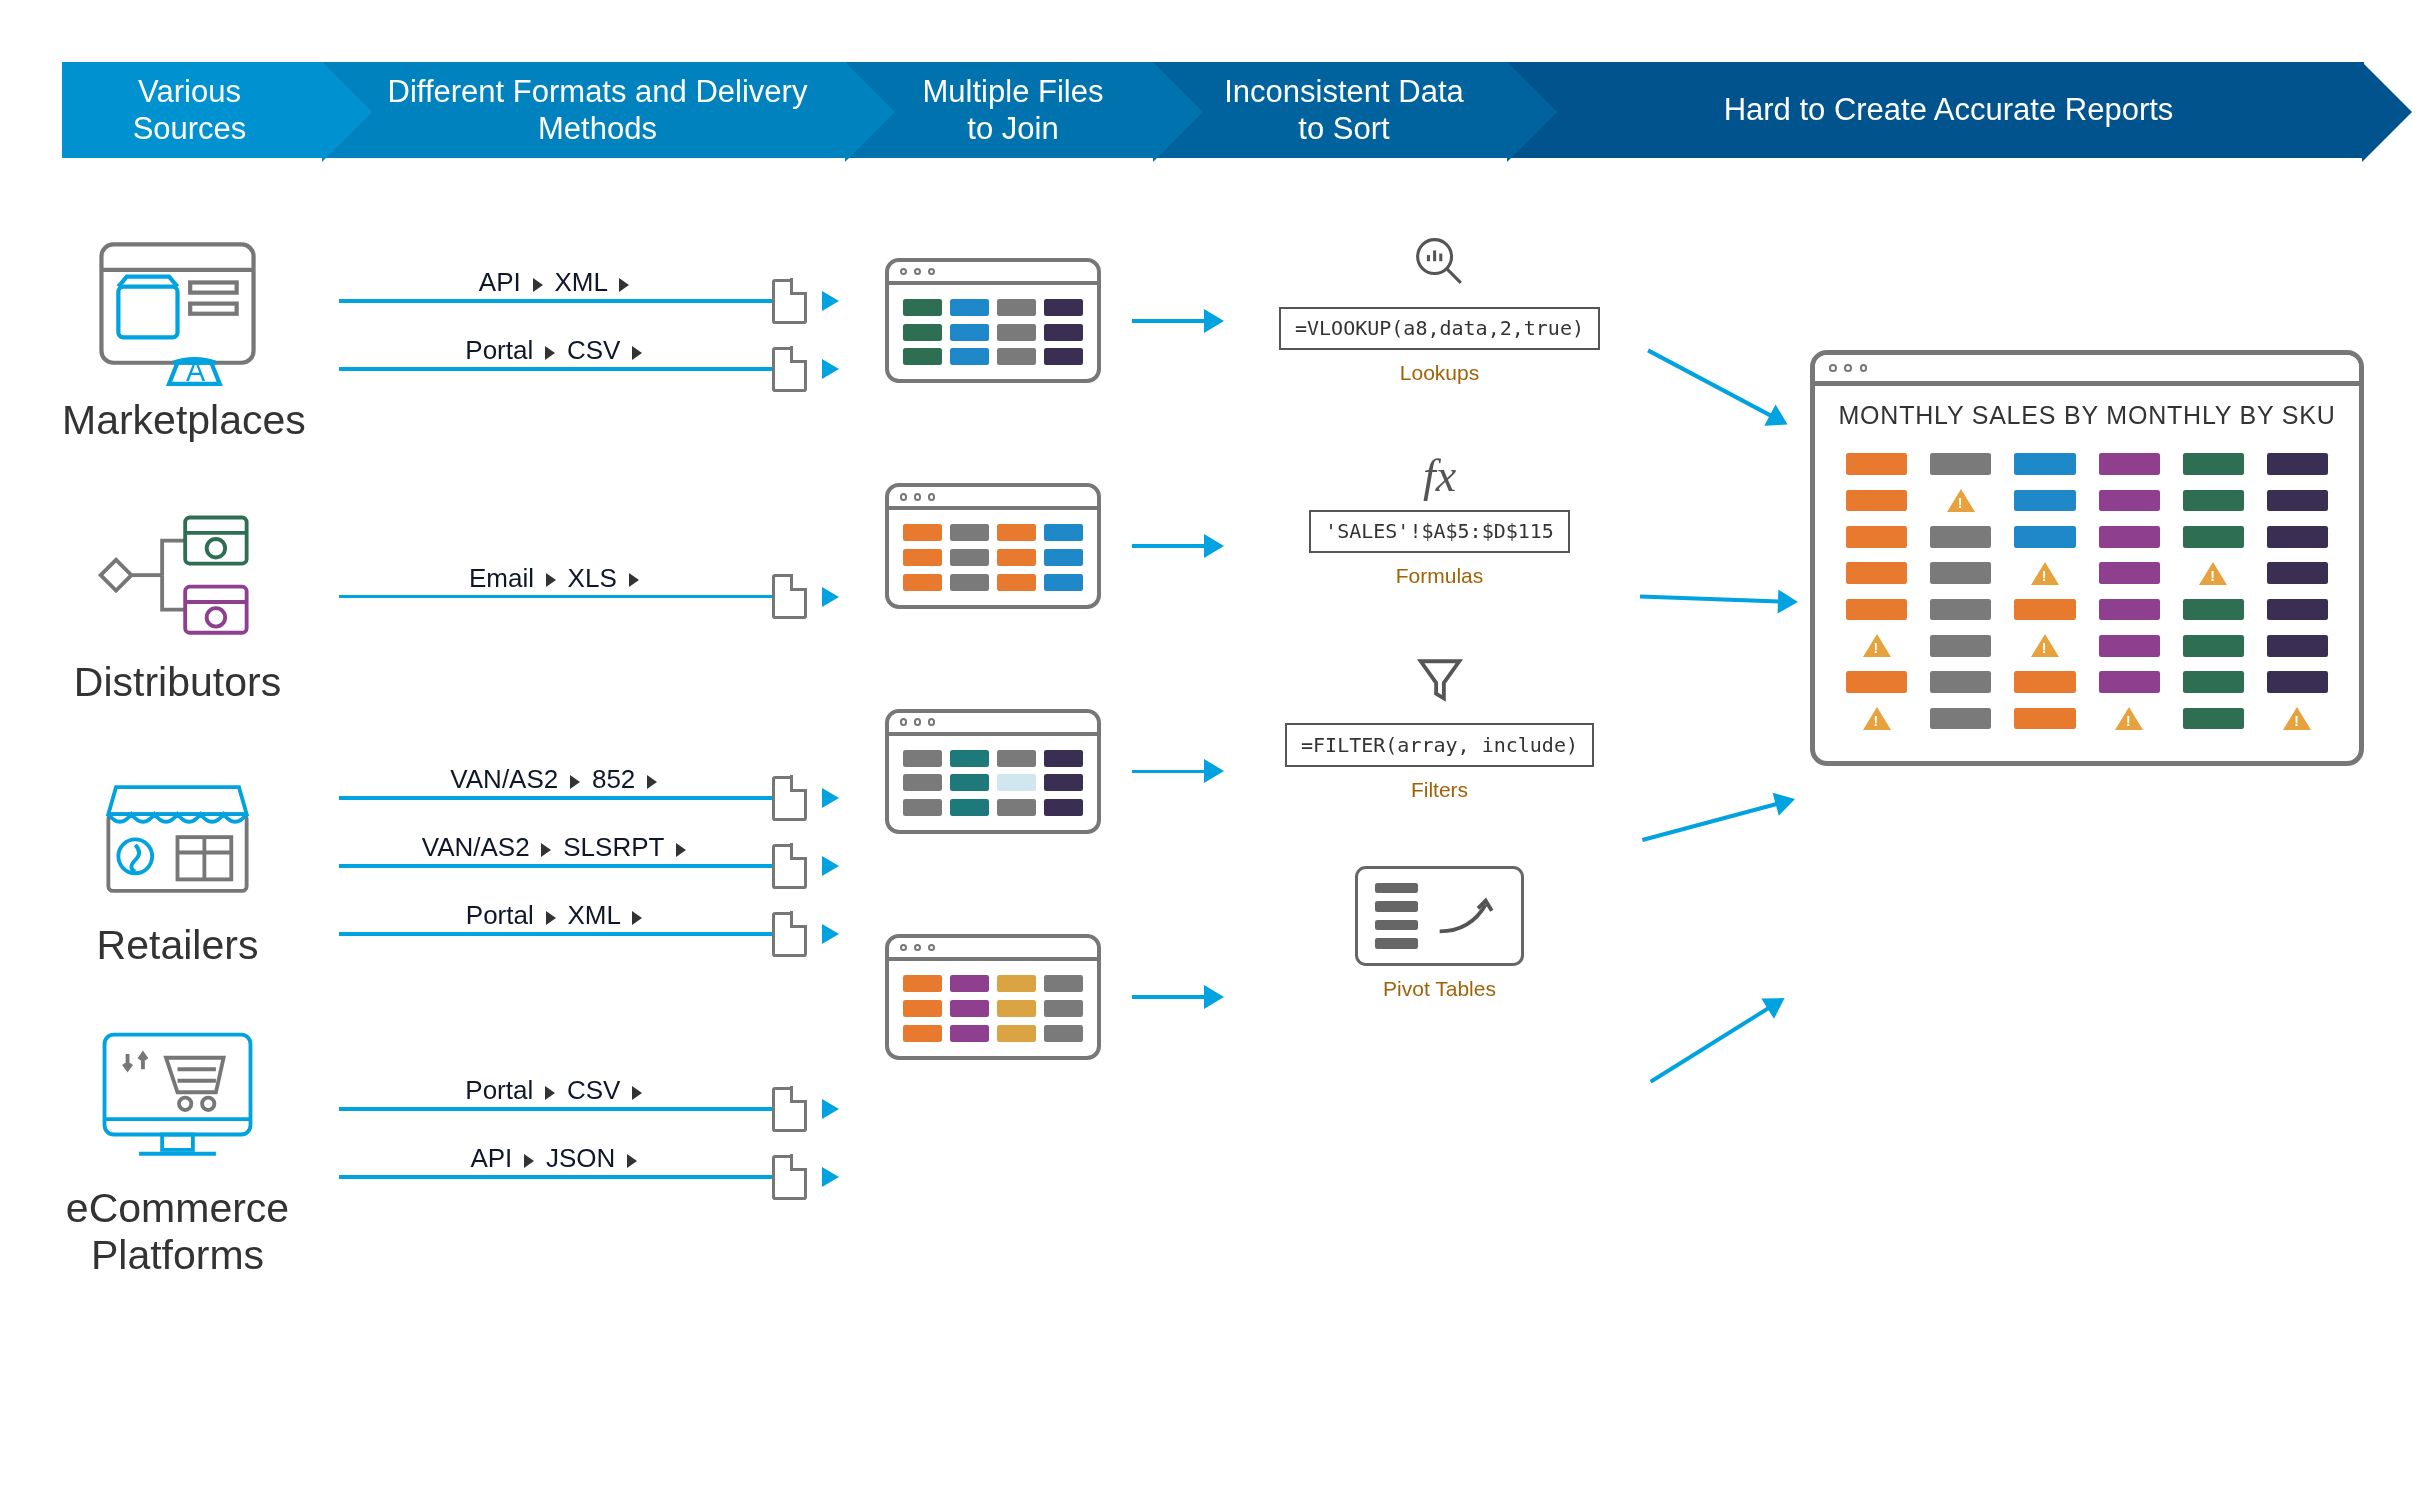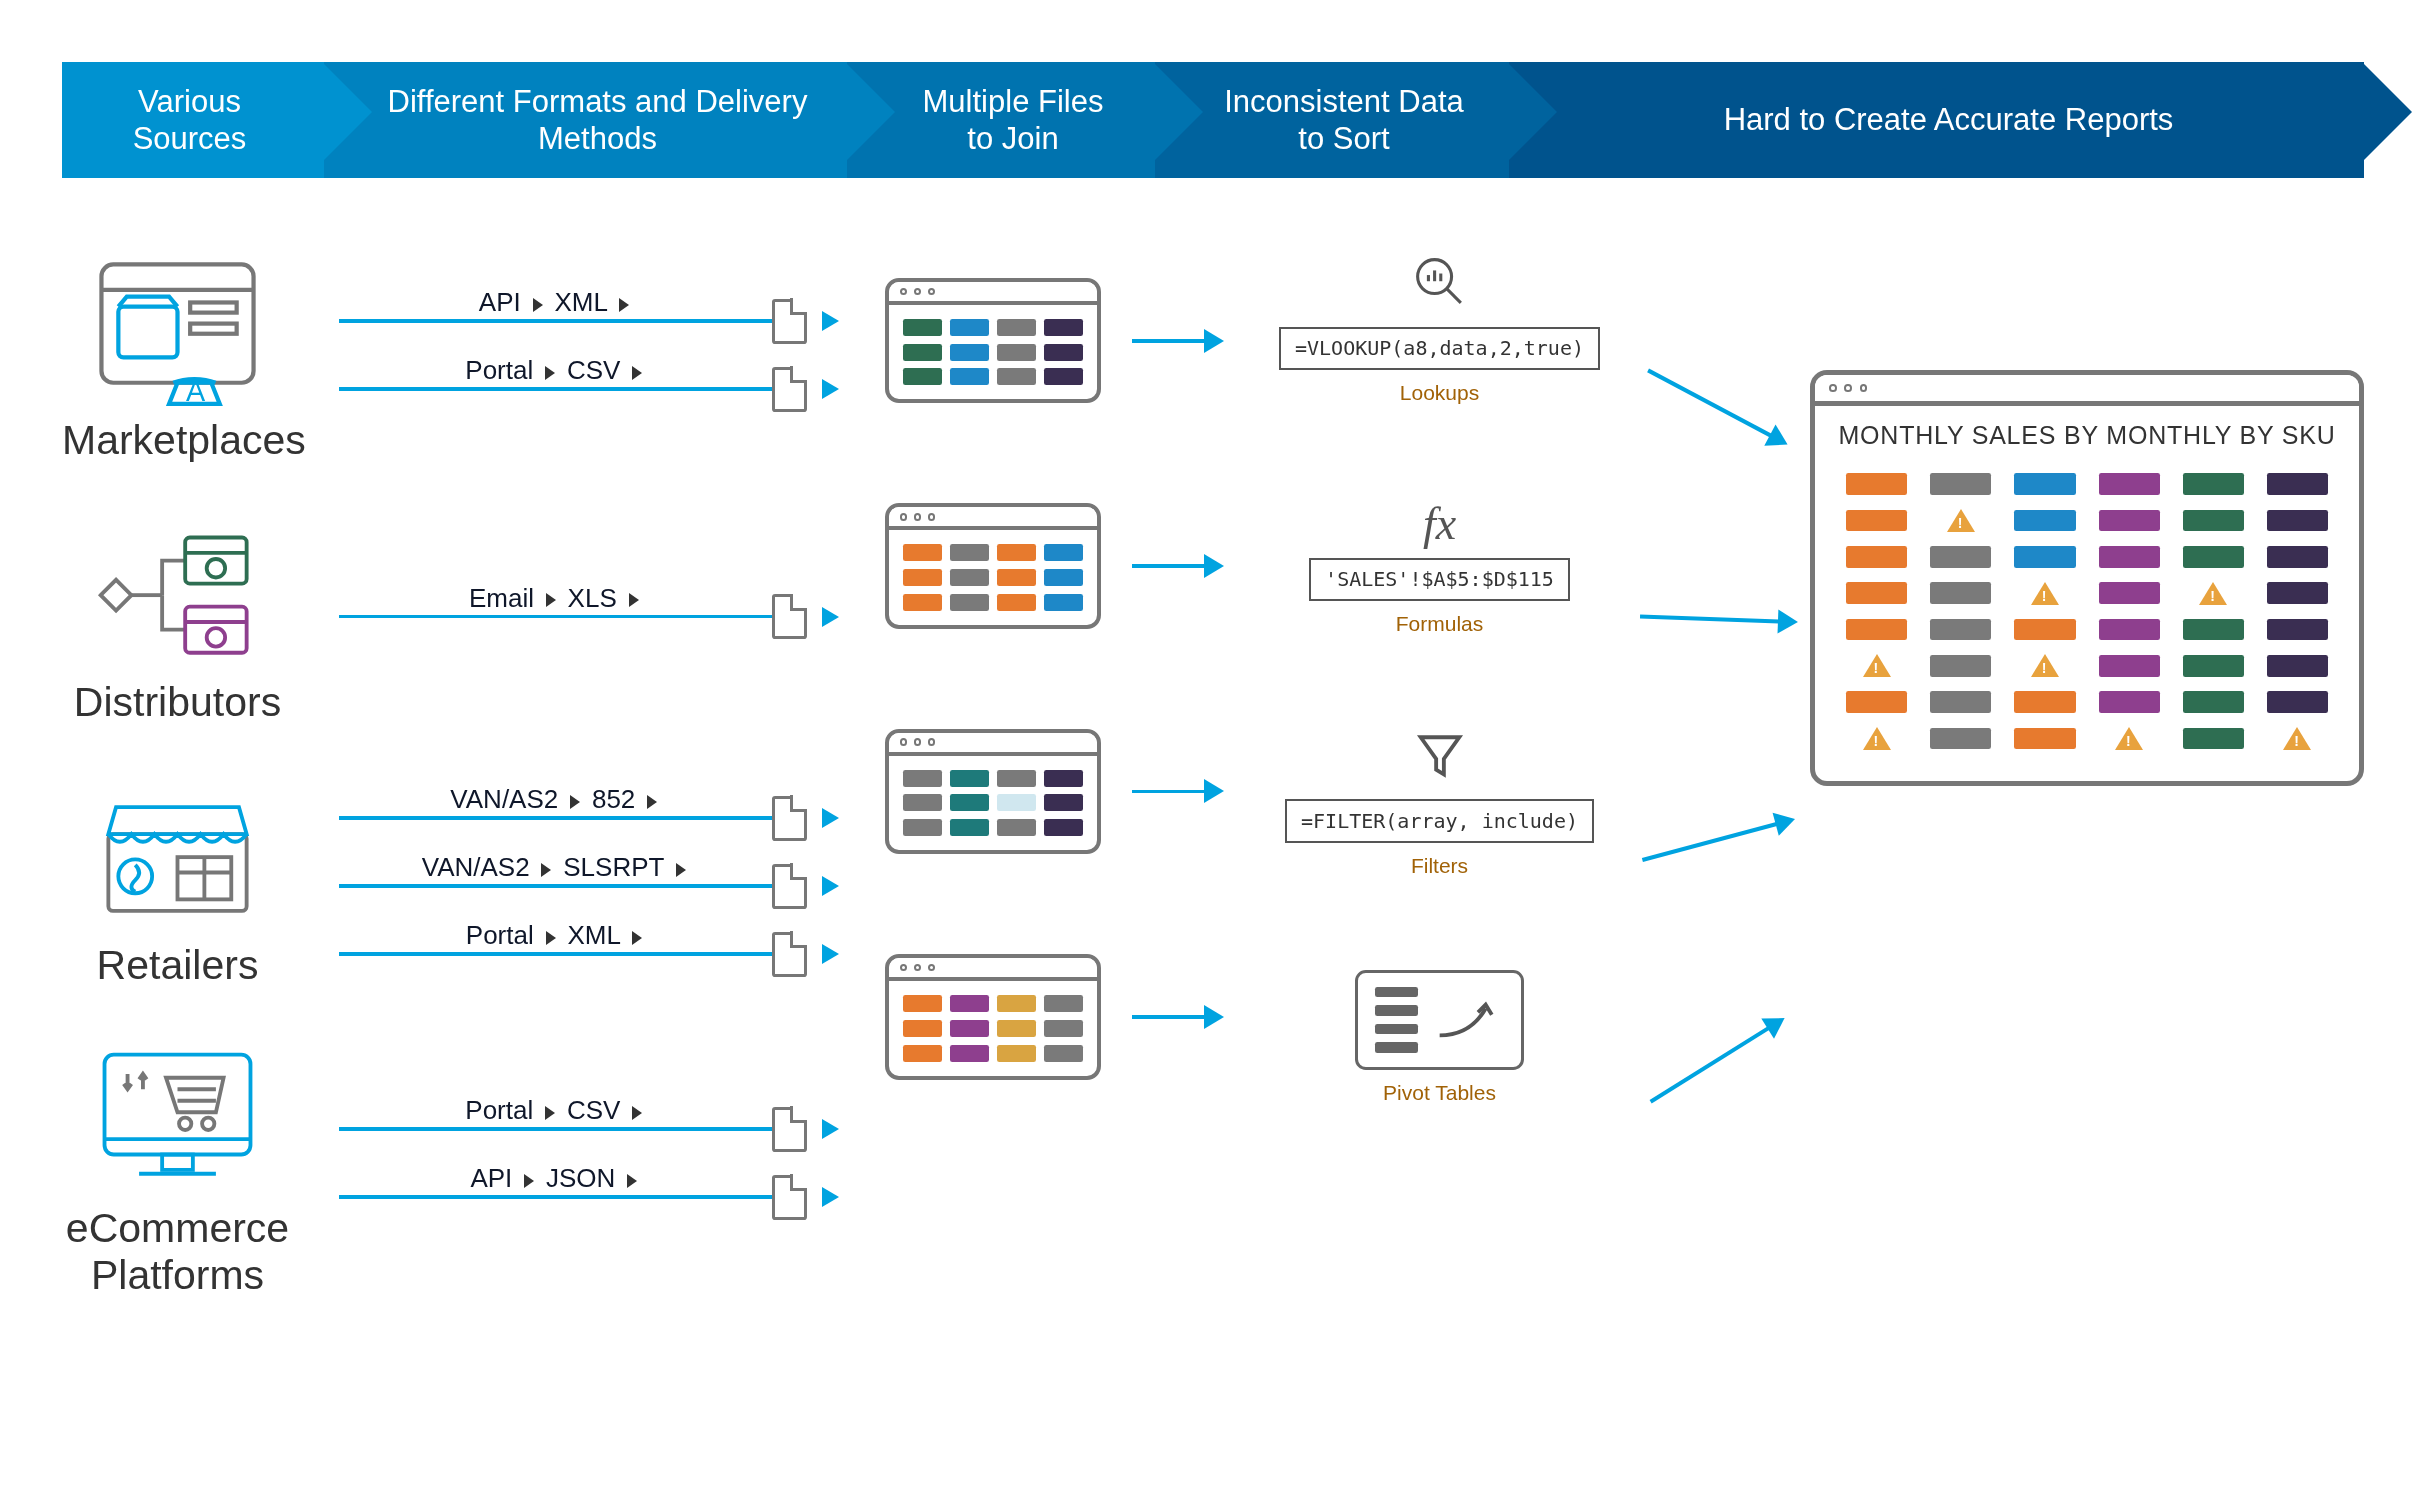--- a/index.html
+++ b/index.html
@@ -9,21 +9,21 @@
     background: #fff;
     color: #444;
     width: 2426px;
     padding: 62px 62px 92px 62px;
   }
 
   
   .chevron-bar {
     display: flex;
     width: 100%;
-    height: 116px;
+    height: 96px;
     margin-bottom: 77px;
   }
   .chevron {
     position: relative;
     color: #fff;
     font-size: 31px;
     font-weight: 500;
     display: flex;
     align-items: center;
     justify-content: center;
@@ -102,21 +102,21 @@
   .c-purple{background:#8E3F8E;} .c-teal{background:#1E7A7A;} .c-grey{background:#7A7A7A;}
   .c-dpurple{background:#3A2E52;} .c-pale{background:#D0E7EF;} .c-gold{background:#D9A441;}
 
   .flow-arrow {
     width:92px;display:flex;align-items:center;
   }
   .flow-arrow .shaft{flex:1;height:3.8px;background:#00A3E0;}
   .flow-arrow .head{width:0;height:0;border-top:12.3px solid transparent;border-bottom:12.3px solid transparent;border-left:20px solid #00A3E0;}
 
   
-  .ops { width: 339px; gap: 92px; margin-top:0; }
+  .ops { width: 339px; gap: 64px; margin-top:0; }
   .op-item { text-align:center; }
   .op-box {
     display:inline-block;border:2.3px solid #555;font-family:monospace;font-size:20px;padding:7.7px 14px;color:#333;
   }
   .op-label { font-size:21px;color:#a16207;margin-top:10.8px; }
   .op-icon { font-size:43px;color:#555;margin-bottom:7.7px;display:block; }
   .fx { font-family:"Times New Roman",serif; font-style:italic; font-size:46px; }
   .pivot-window {
     width:169px;border:3.8px solid #666;border-radius:10.8px;padding:14px 17px;margin:0 auto;
     display:flex;gap:14px;align-items:center;

